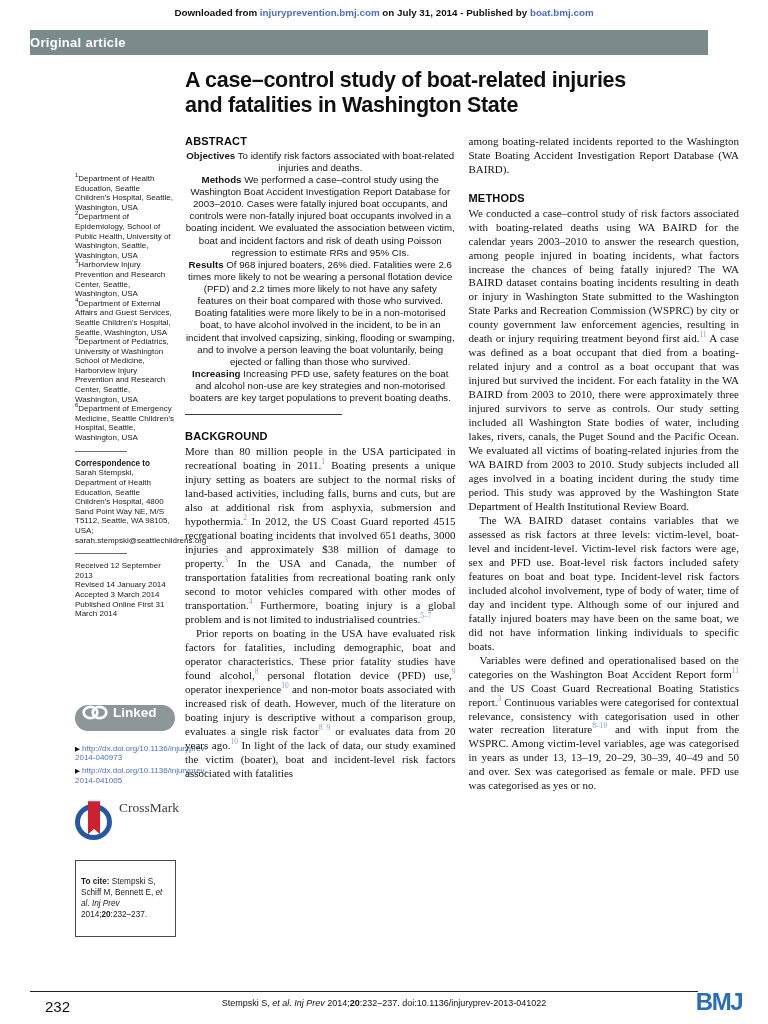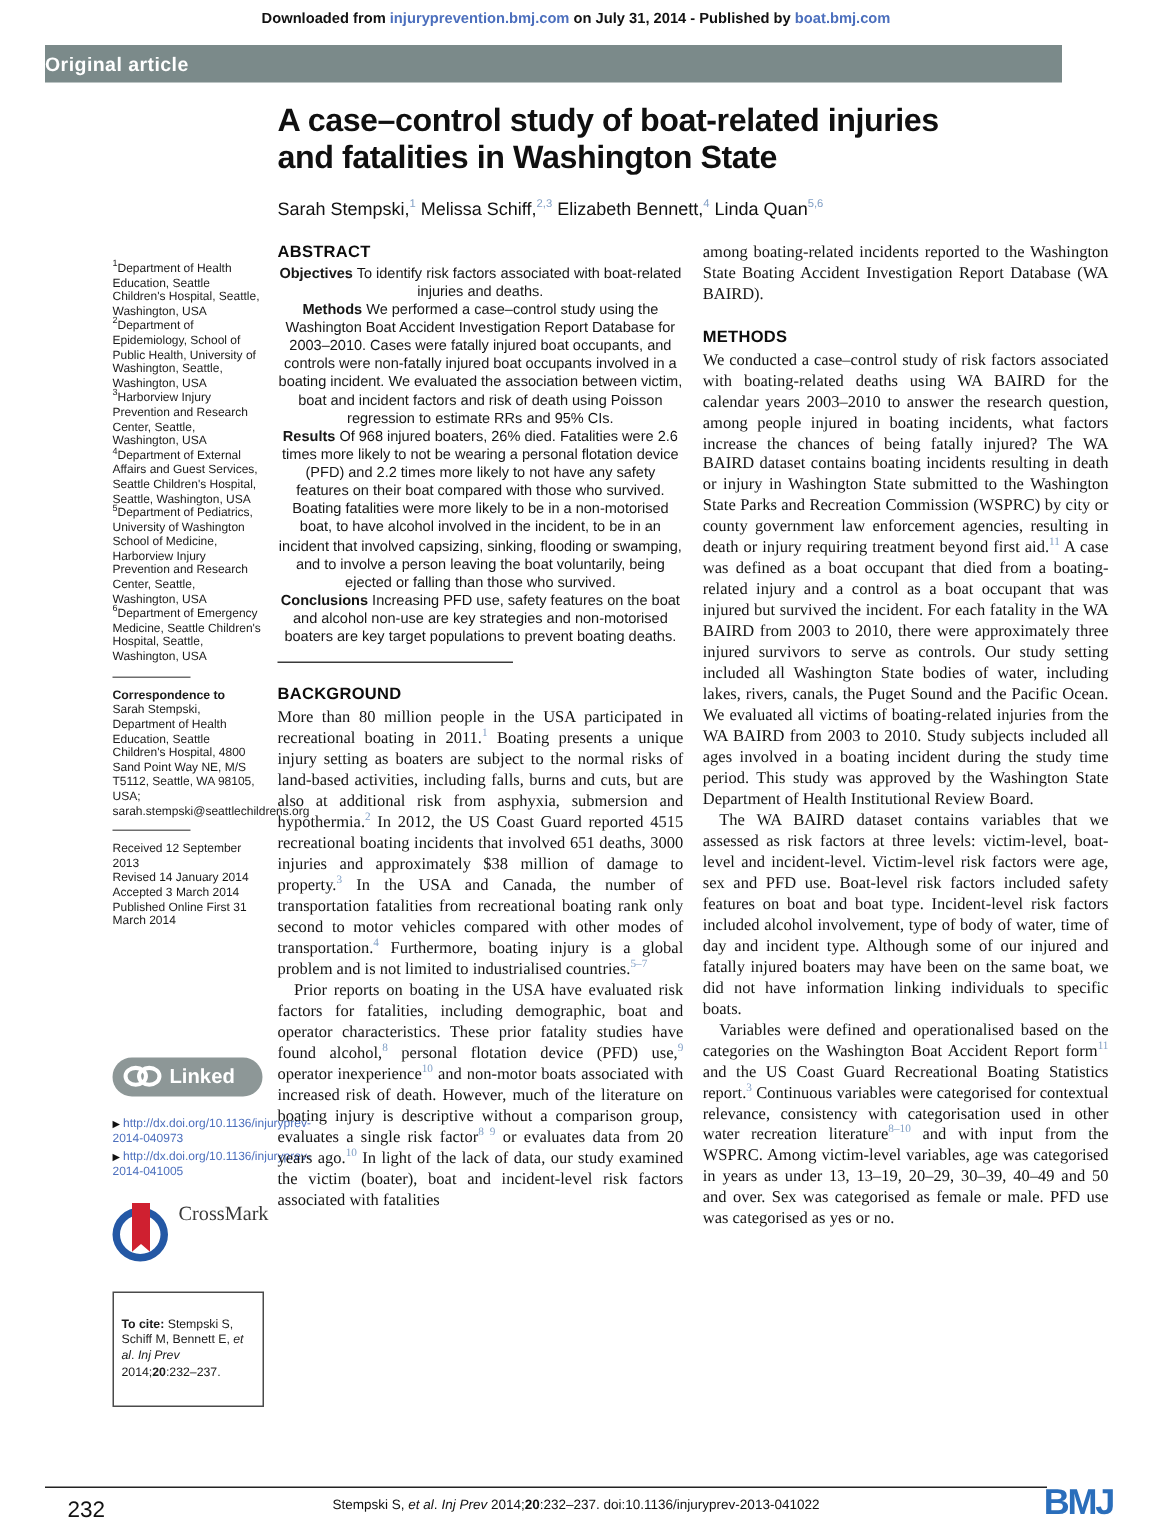--- a/index.html
+++ b/index.html
@@ -21,21 +21,21 @@
   
   .content{position:absolute;top:60px;left:75px;width:665px;display:flex;gap:9px}
   
   .sidebar{flex:0 0 101px;width:101px;padding-top:114px;font-size:8px;line-height:1.2;color:#1a1a1a}
   .aff{margin:0}
   .aff sup,.corr-text sup{font-size:6px;line-height:0}
   .side-rule{width:52px;border-top:1px solid #6e6e6e;margin:8px 0 7px 0}
   .corr-label{font-weight:bold;font-size:8.2px}
   .dates div{margin:0}
   .linked-pill{margin-top:86px;width:100px;height:26px;border-radius:13px;background:var(--linked);
-               display:flex;align-items:center;gap:4px;padding:0 7px}
+               display:flex;align-items:flex-start;gap:4px;padding:0 7px}
   .linked-pill span{color:#fff;font-weight:bold;font-size:13.5px}
   .doi-links{margin-top:13px}
   .doi{margin-bottom:3px}
   .doi .arrow{color:#111;font-size:6.5px;margin-right:2px}
   .doi .seg-link{color:var(--link)}
   .crossmark{margin-top:15px;display:flex;gap:5px}
   .cm-icon{position:relative;width:39px;height:40px;flex:0 0 39px}
   .cm-ring{position:absolute;top:4px;left:0;width:37px;height:36px;border:5px solid var(--cm-blue);
            border-radius:50%;background:#fff}
   .cm-flag{position:absolute;left:13px;top:1px;width:12px;height:33px;background:var(--cm-red);
@@ -126,28 +126,27 @@
       </div>
 
       <div class="tocite"><span class="seg-b">To cite:</span> Stempski S, Schiff M, Bennett E, <span class="seg-i">et al</span>. <span class="seg-i">Inj Prev</span> 2014;<span class="seg-b">20</span>:232–237.</div>
     </aside>
 
     <main class="main">
       <div class="title">
           <div>A case–control study of boat-related injuries</div>
           <div>and fatalities in Washington State</div>
         </div>
-      <div class="authors">Sarah Stempski,<sup class="ref">1</sup> Melissa Schiff,<sup class="ref">2,3</sup> Elizabeth Bennett,<sup class="ref">4</sup> Linda Quan<sup class="ref">5,6</sup></div>
       <div class="cols">
         <div class="col">
             <div class="sec-heading">ABSTRACT</div>
             <p class="abstract"><span class="seg-b">Objectives</span> To identify risk factors associated with boat-related injuries and deaths.</p>
             <p class="abstract"><span class="seg-b">Methods</span> We performed a case–control study using the Washington Boat Accident Investigation Report Database for 2003–2010. Cases were fatally injured boat occupants, and controls were non-fatally injured boat occupants involved in a boating incident. We evaluated the association between victim, boat and incident factors and risk of death using Poisson regression to estimate RRs and 95% CIs.</p>
             <p class="abstract"><span class="seg-b">Results</span> Of 968 injured boaters, 26% died. Fatalities were 2.6 times more likely to not be wearing a personal flotation device (PFD) and 2.2 times more likely to not have any safety features on their boat compared with those who survived. Boating fatalities were more likely to be in a non-motorised boat, to have alcohol involved in the incident, to be in an incident that involved capsizing, sinking, flooding or swamping, and to involve a person leaving the boat voluntarily, being ejected or falling than those who survived.</p>
-            <p class="abstract"><span class="seg-b">Conclusions</span> Increasing PFD use, safety features on the boat and alcohol non-use are key strategies and non-motorised boaters are key target populations to prevent boating deaths.</p>
+            <p class="abstract"><span class="seg-b">Increasing</span> Increasing PFD use, safety features on the boat and alcohol non-use are key strategies and non-motorised boaters are key target populations to prevent boating deaths.</p>
             <div class="col-divider"></div>
             <div class="sec-heading">BACKGROUND</div>
             <p class="body">More than 80 million people in the USA participated in recreational boating in 2011.<sup class="ref">1</sup> Boating presents a unique injury setting as boaters are subject to the normal risks of land-based activities, including falls, burns and cuts, but are also at additional risk from asphyxia, submersion and hypothermia.<sup class="ref">2</sup> In 2012, the US Coast Guard reported 4515 recreational boating incidents that involved 651 deaths, 3000 injuries and approximately $38 million of damage to property.<sup class="ref">3</sup> In the USA and Canada, the number of transportation fatalities from recreational boating rank only second to motor vehicles compared with other modes of transportation.<sup class="ref">4</sup> Furthermore, boating injury is a global problem and is not limited to industrialised countries.<sup class="ref">5–7</sup></p>
             <p class="body indent">Prior reports on boating in the USA have evaluated risk factors for fatalities, including demographic, boat and operator characteristics. These prior fatality studies have found alcohol,<sup class="ref">8</sup> personal flotation device (PFD) use,<sup class="ref">9</sup> operator inexperience<sup class="ref">10</sup> and non-motor boats associated with increased risk of death. However, much of the literature on boating injury is descriptive without a comparison group, evaluates a single risk factor<sup class="ref">8 9</sup> or evaluates data from 20 years ago.<sup class="ref">10</sup> In light of the lack of data, our study examined the victim (boater), boat and incident-level risk factors associated with fatalities</p>
           </div>
         <div class="col">
             <p class="body">among boating-related incidents reported to the Washington State Boating Accident Investigation Report Database (WA BAIRD).</p>
             <div class="sec-heading">METHODS</div>
             <p class="body">We conducted a case–control study of risk factors associated with boating-related deaths using WA BAIRD for the calendar years 2003–2010 to answer the research question, among people injured in boating incidents, what factors increase the chances of being fatally injured? The WA BAIRD dataset contains boating incidents resulting in death or injury in Washington State submitted to the Washington State Parks and Recreation Commission (WSPRC) by city or county government law enforcement agencies, resulting in death or injury requiring treatment beyond first aid.<sup class="ref">11</sup> A case was defined as a boat occupant that died from a boating-related injury and a control as a boat occupant that was injured but survived the incident. For each fatality in the WA BAIRD from 2003 to 2010, there were approximately three injured survivors to serve as controls. Our study setting included all Washington State bodies of water, including lakes, rivers, canals, the Puget Sound and the Pacific Ocean. We evaluated all victims of boating-related injuries from the WA BAIRD from 2003 to 2010. Study subjects included all ages involved in a boating incident during the study time period. This study was approved by the Washington State Department of Health Institutional Review Board.</p>
             <p class="body indent">The WA BAIRD dataset contains variables that we assessed as risk factors at three levels: victim-level, boat-level and incident-level. Victim-level risk factors were age, sex and PFD use. Boat-level risk factors included safety features on boat and boat type. Incident-level risk factors included alcohol involvement, type of body of water, time of day and incident type. Although some of our injured and fatally injured boaters may have been on the same boat, we did not have information linking individuals to specific boats.</p>

